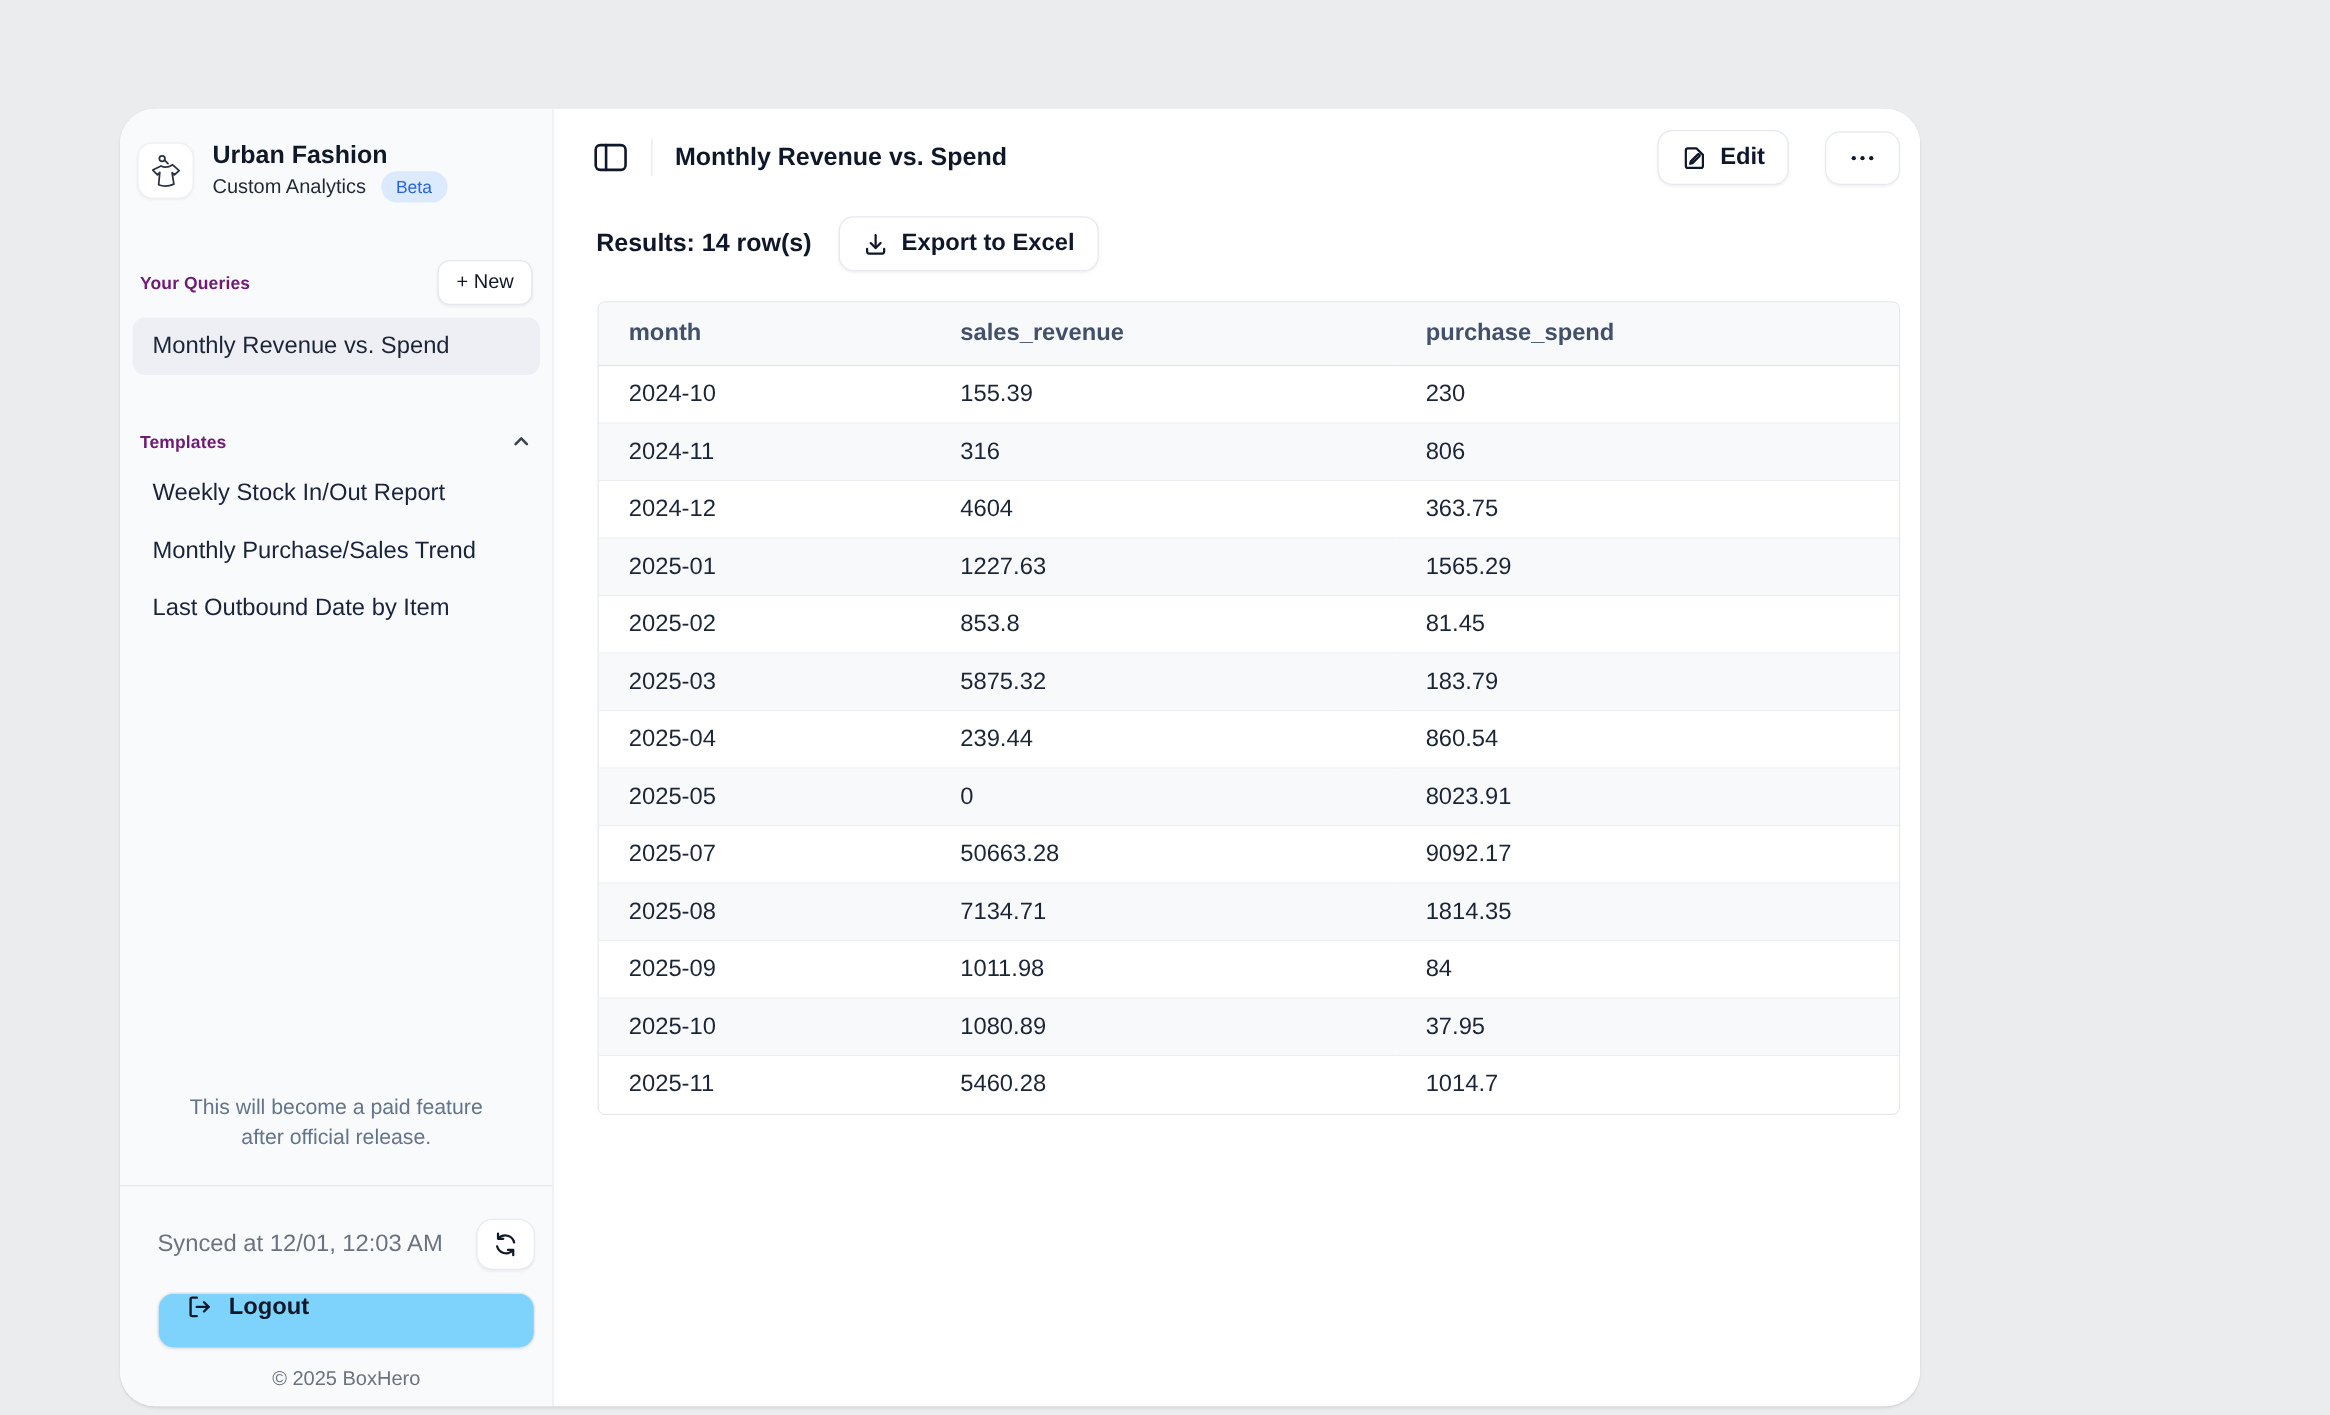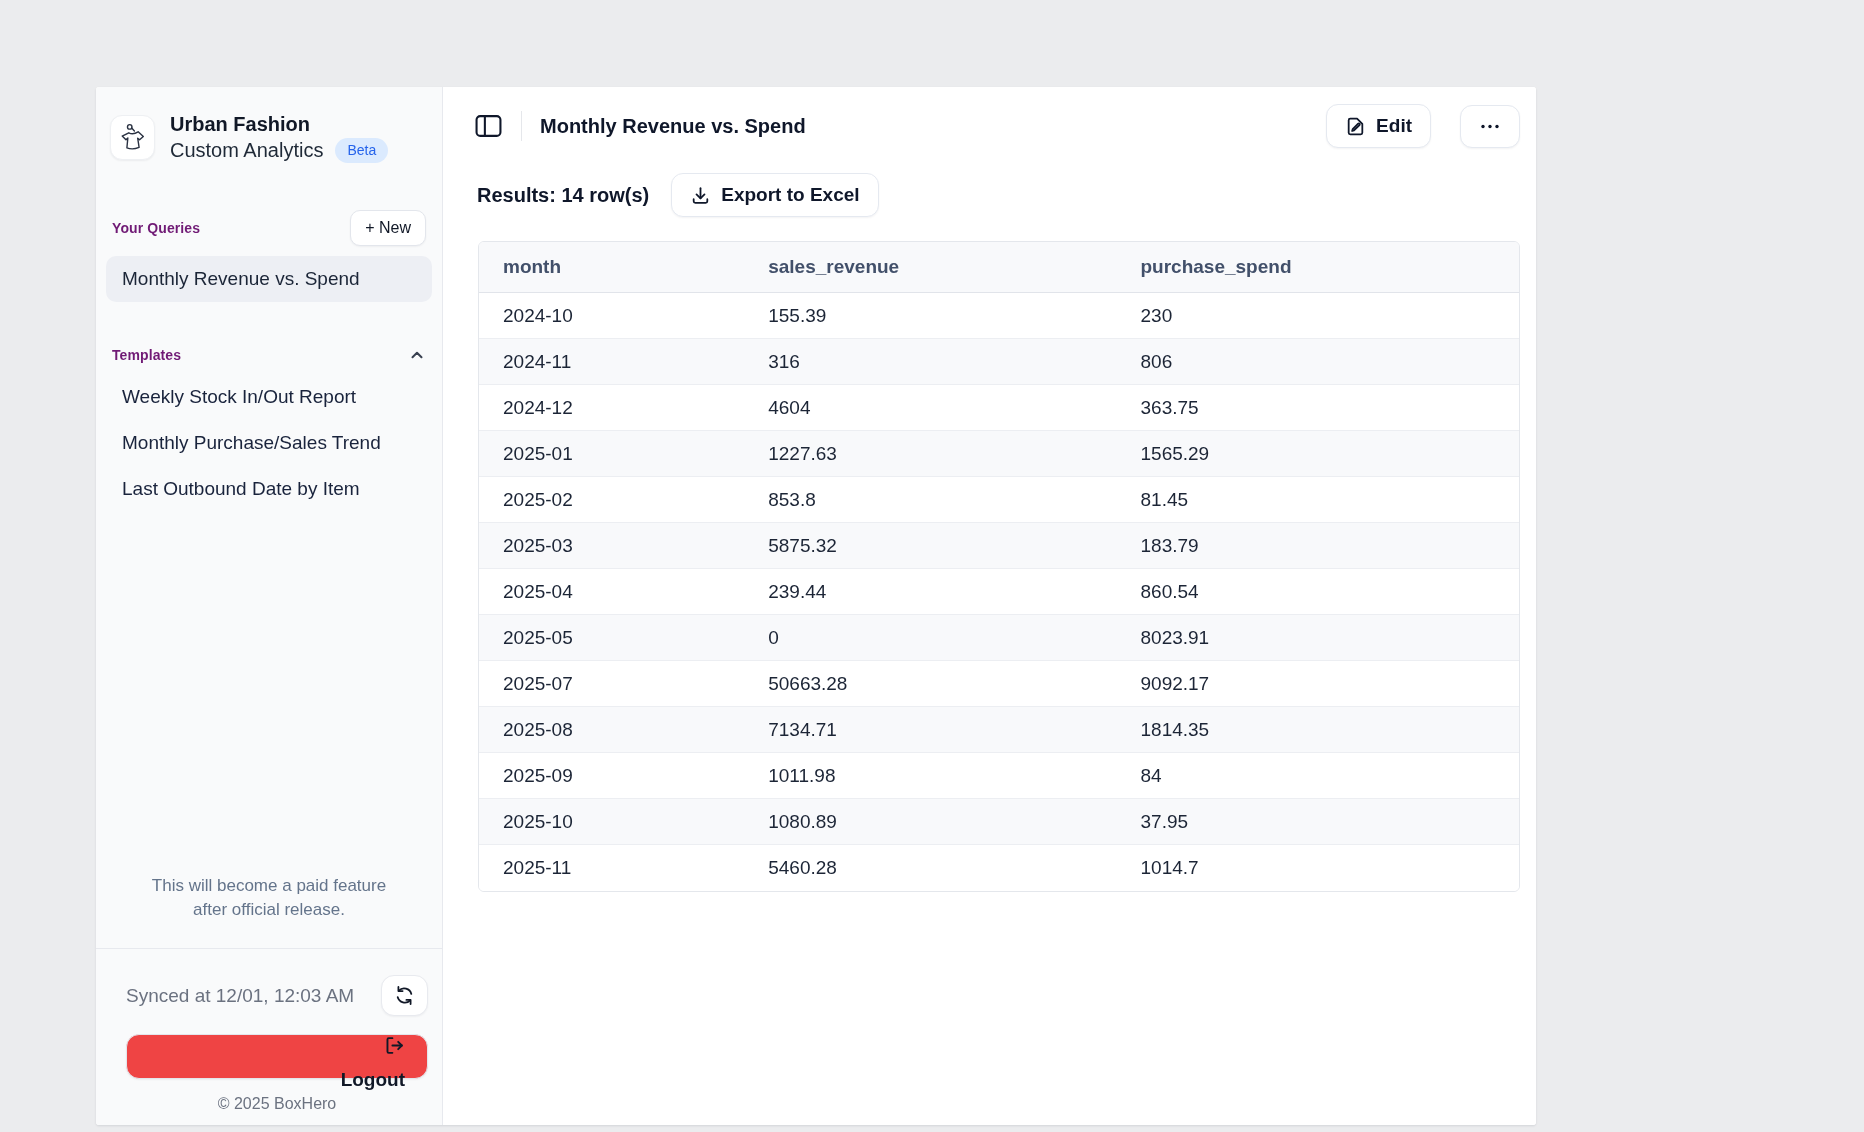--- a/index.html
+++ b/index.html
@@ -6,40 +6,40 @@
   html,body { width:1864px; height:1132px; }
   body {
     background:#ebecee;
     font-family:"Liberation Sans", sans-serif;
     color:#111827;
     position:relative;
     overflow:hidden;
   }
   .app {
     position:absolute; left:96px; top:87px; width:1440px; height:1038px;
-    background:#ffffff; border-radius:3px; overflow:hidden;
+    background:#ffffff; border-radius:28px; overflow:hidden;
     box-shadow:0 1px 3px rgba(16,24,40,.07), 0 1px 2px rgba(16,24,40,.04);
     display:flex;
   }
   
   .sidebar {
     width:347px; min-width:347px; background:#f9fafb;
     border-right:1px solid #e7e9ee;
     display:flex; flex-direction:column;
   }
   .brand { display:flex; align-items:center; gap:15px; padding:24px 14px 0 14px; }
   .brand-logo {
     width:45px; height:45px; background:#fff; border-radius:12px;
     border:1px solid #eef0f3; box-shadow:0 1px 2px rgba(16,24,40,.06);
     display:flex; align-items:center; justify-content:center; flex:none;
   }
   .brand-text { line-height:1.32; }
   .brand-line1 { font-size:20px; font-weight:700; color:#111827; }
   .brand-line2-row { display:flex; align-items:center; gap:12px; }
-  .brand-line2 { font-size:20px; font-weight:400; color:#1f2937; }
+  .brand-line2 { font-size:16px; font-weight:400; color:#1f2937; }
   .beta-badge {
     background:#dbeafe; color:#2563eb; font-size:14px; font-weight:500;
     padding:4px 12px; border-radius:999px; line-height:1.2;
   }
   .section-header {
     display:flex; align-items:center; justify-content:space-between;
     margin:46px 16px 10px 16px;
   }
   .section-label { font-size:14px; font-weight:700; color:#701a75; letter-spacing:.1px; }
   .new-btn {
@@ -62,26 +62,25 @@
   }
   .sidebar-footer { border-top:1px solid #e7e9ee; padding:26px 14px 12px 30px; }
   .sync-row { display:flex; align-items:center; justify-content:space-between; }
   .sync-label { font-size:19px; color:#6b7280; }
   .refresh-btn {
     width:47px; height:41px; background:#fff; border:1px solid #e8eaef;
     border-radius:13px; display:flex; align-items:center; justify-content:center;
     cursor:pointer; box-shadow:0 1px 2px rgba(16,24,40,.05);
   }
   .logout-btn {
-    margin-top:18px; width:100%; height:45px; background:#ef4444;
-    border:1px solid #e3e6ec; border-radius:13px; display:flex; align-items:flex-end;
+    margin-top:18px; width:100%; height:45px; background:#7dd3fc;
+    border:1px solid #e3e6ec; border-radius:13px; display:flex; align-items:flex-start;
     gap:13px; padding:0 22px; cursor:pointer;
     font-size:19px; font-weight:700; color:#111827; font-family:inherit;
     box-shadow:0 1px 2px rgba(16,24,40,.05);
-    flex-direction:column;
   }
   .copyright { text-align:center; font-size:16px; color:#6b7280; margin-top:16px; }
 
   
   .main { flex:1; background:#fff; display:flex; flex-direction:column; min-width:0; }
   .main-header { display:flex; align-items:center; padding:16px 16px 0 26px; height:62px; }
   .toggle-btn {
     width:38px; height:38px; border:none; background:transparent; border-radius:8px;
     display:flex; align-items:center; justify-content:center; cursor:pointer;
   }

